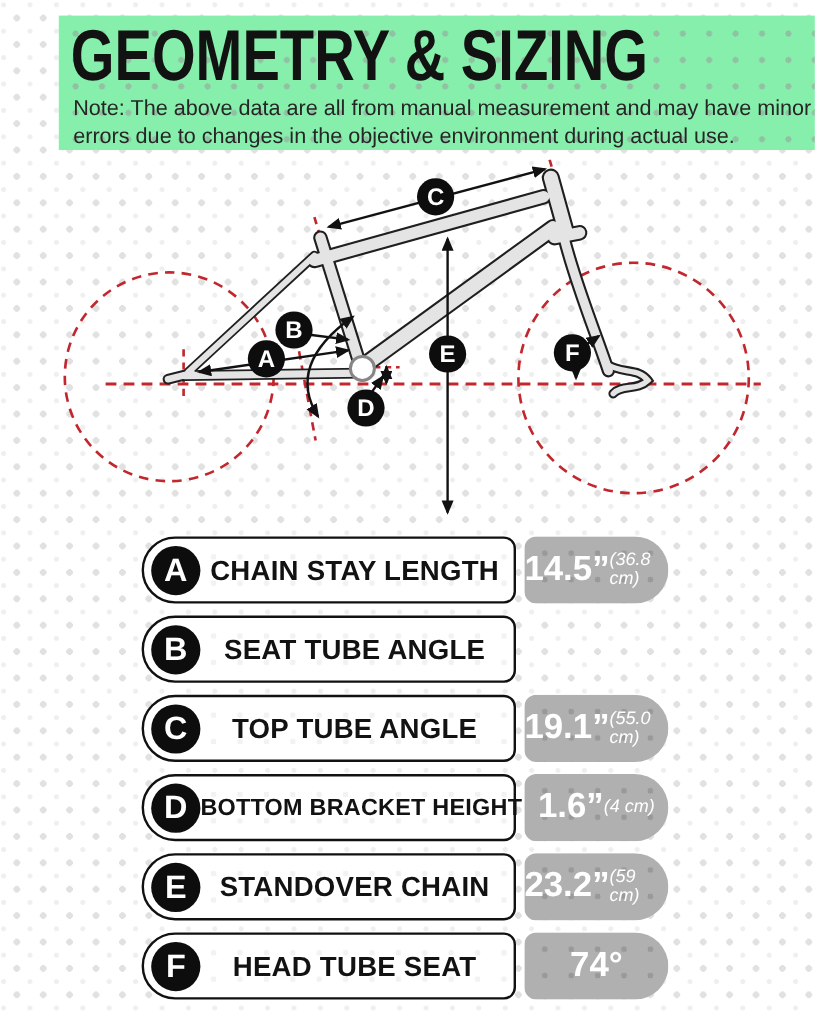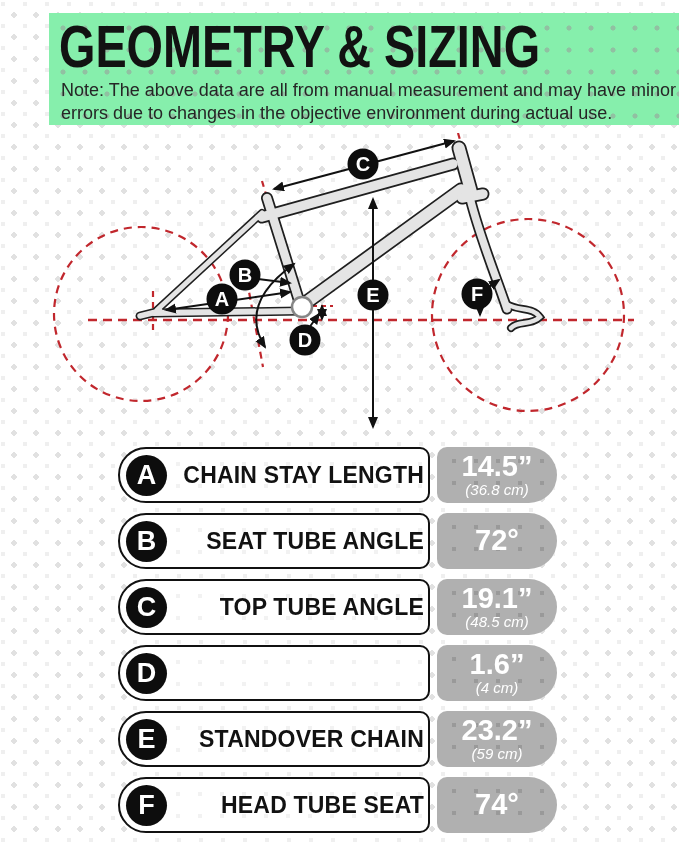--- a/index.html
+++ b/index.html
@@ -48,31 +48,31 @@
     background-image:radial-gradient(circle,rgba(0,0,0,.05) 0 2.4px,transparent 2.5px);
     background-size:22px 22px;background-position:3px 4px;
     display:flex;align-items:center;padding-left:6px;
   }
   .badge{
     width:41px;height:41px;border-radius:50%;background:#0d0d0d;flex:0 0 41px;
     display:flex;align-items:center;justify-content:center;
     color:#fff;font-weight:bold;font-size:27px;line-height:1;
   }
   .row-text{
-    flex:1;text-align:right;color:#121212;font-weight:600;
+    flex:1;text-align:center;color:#121212;font-weight:600;
     font-size:23px;letter-spacing:.2px;padding-right:4px;white-space:nowrap;
   }
   .row.small .row-text{font-size:19.5px;}
   .row-value{
     width:120px;margin-left:7px;height:56px;
     border-radius:10px 28px 28px 10px;
     background-color:#b0b0b0;
     background-image:radial-gradient(circle,rgba(125,125,125,.45) 0 2.4px,transparent 2.5px);
     background-size:22px 22px;background-position:6px 3px;
-    display:flex;flex-direction:column;align-items:center;justify-content:center;
+    display:flex;flex-direction:row;align-items:center;justify-content:center;
     color:#fff;
   }
   .val{font-size:29px;font-weight:bold;line-height:1.02;}
   .sub{font-size:15px;line-height:1.1;font-style:italic;}
   .sub:empty{display:none;}
 </style>
 </head>
 <body>
 
 <div class="band">
@@ -165,40 +165,37 @@
       <div class="val">14.5”</div>
       <div class="sub">(36.8 cm)</div>
     </div>
   </div>
 
   <div class="row">
     <div class="row-label">
       <span class="badge">B</span>
       <span class="row-text">SEAT TUBE ANGLE</span>
     </div>
-    <div class="row-value">
-      <div class="val">72°</div>
-
-    </div>
   </div>
 
   <div class="row">
     <div class="row-label">
       <span class="badge">C</span>
       <span class="row-text">TOP TUBE ANGLE</span>
     </div>
     <div class="row-value">
       <div class="val">19.1”</div>
-      <div class="sub">(48.5 cm)</div>
+      <div class="sub">(55.0 cm)</div>
     </div>
   </div>
 
   <div class="row small">
     <div class="row-label">
       <span class="badge">D</span>
+      <span class="row-text">BOTTOM BRACKET HEIGHT</span>
     </div>
     <div class="row-value">
       <div class="val">1.6”</div>
       <div class="sub">(4 cm)</div>
     </div>
   </div>
 
   <div class="row">
     <div class="row-label">
       <span class="badge">E</span>

